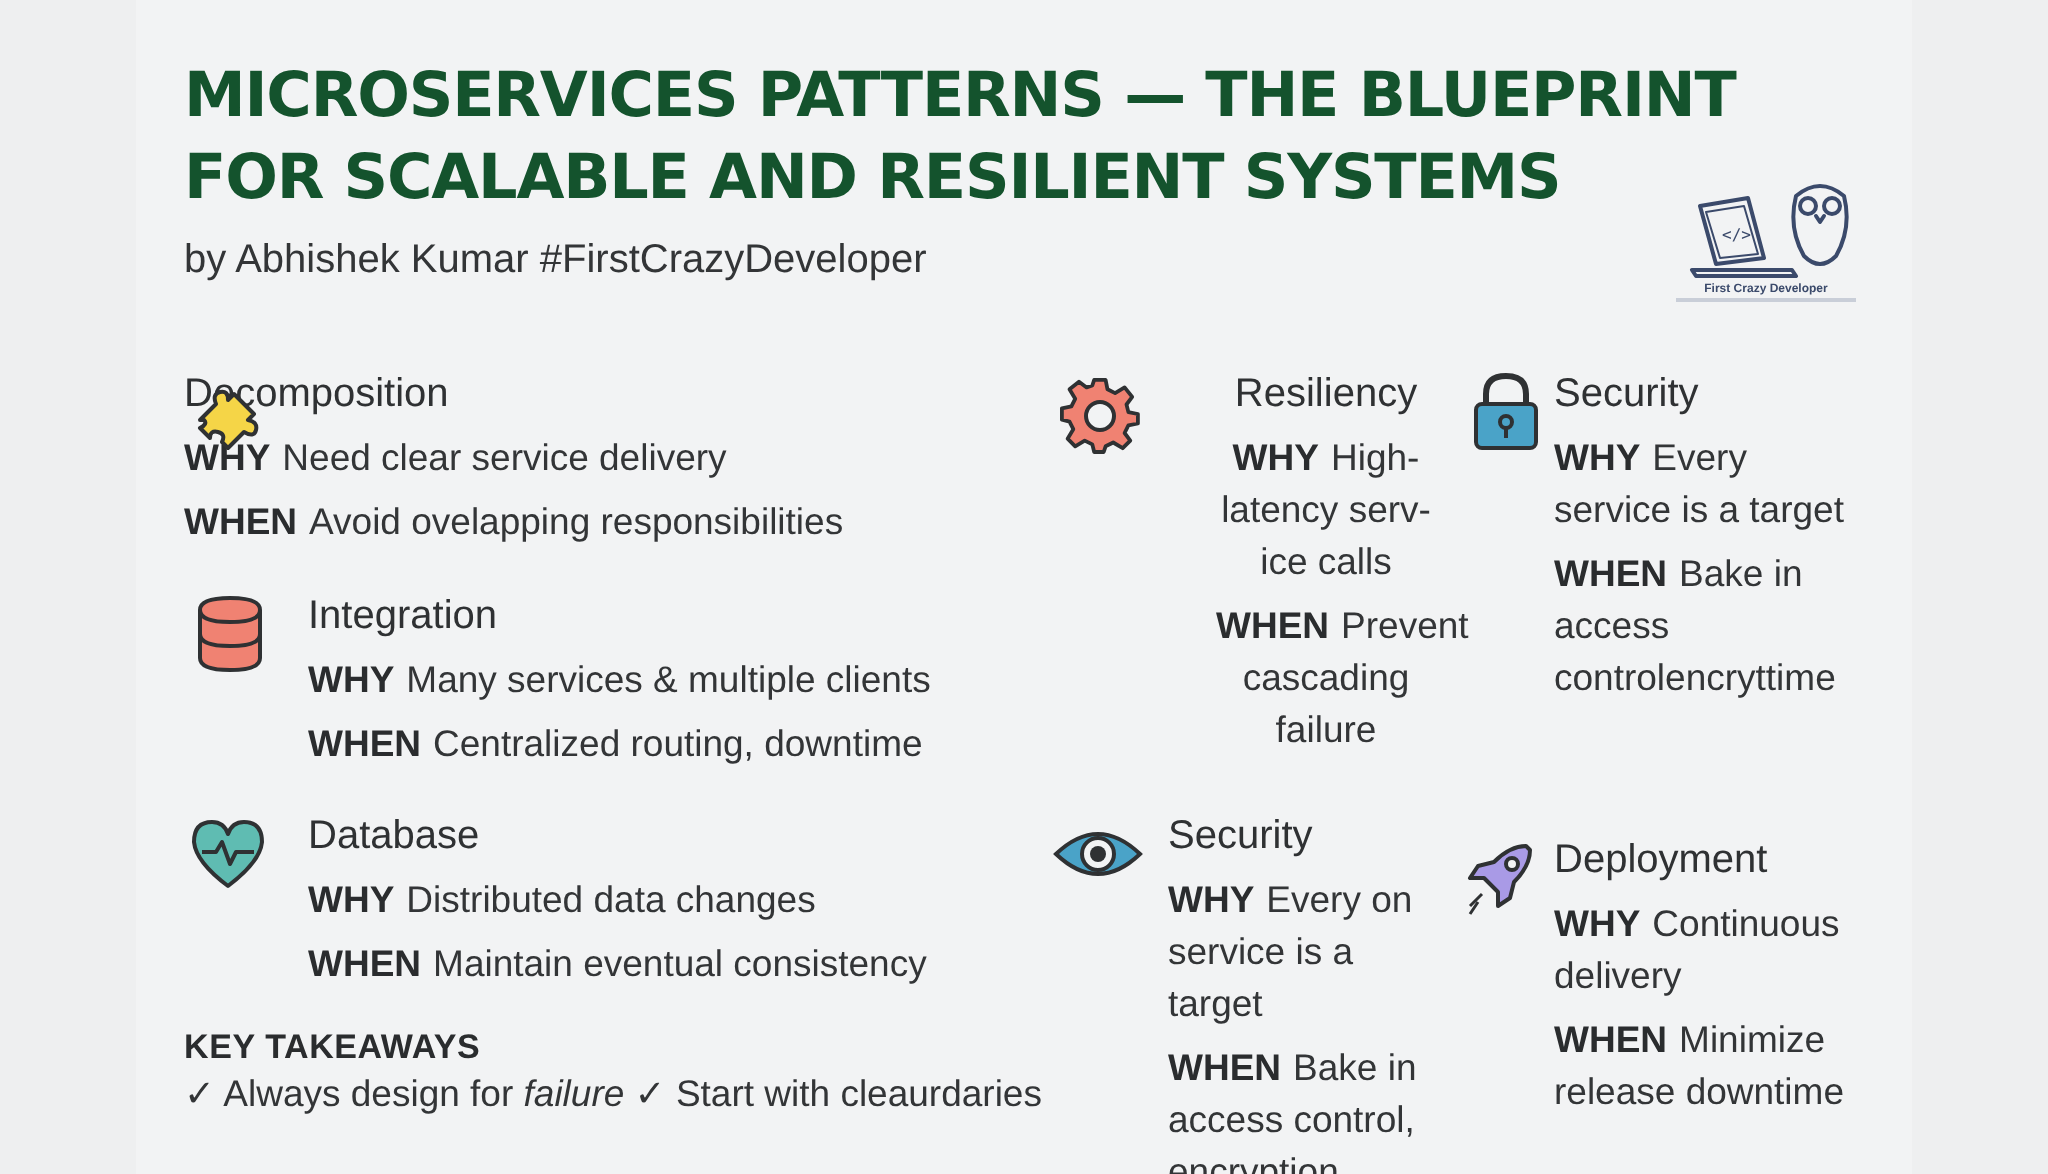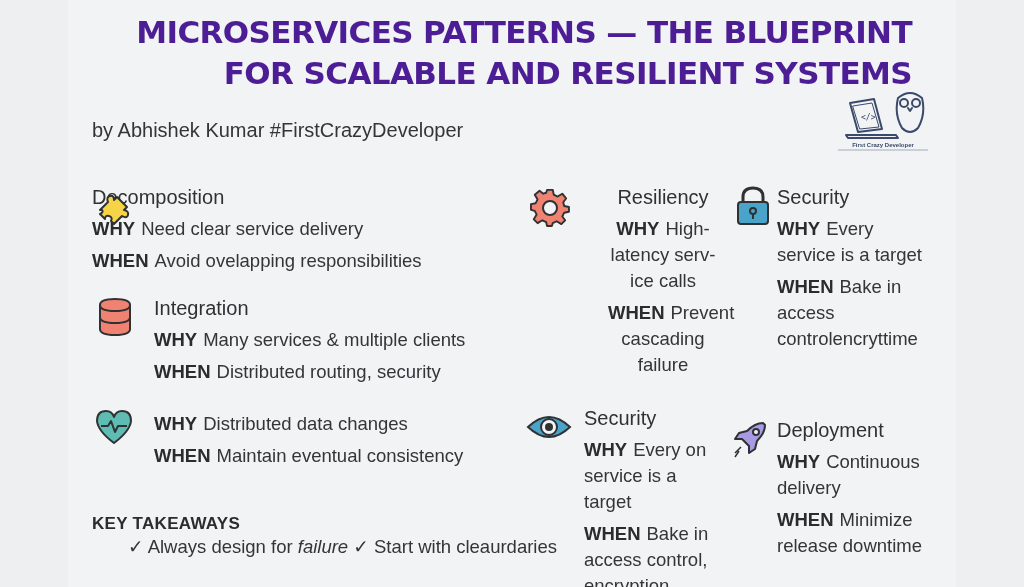--- a/index.html
+++ b/index.html
@@ -10,29 +10,28 @@
       color: #2f3133;
       position: relative;
     }
     .panel {
       position: absolute;
       left: 68px; top: 0; width: 888px; height: 587px;
       background: #f2f3f4;
     }
     .title {
       position: absolute;
-      left: 92px; top: 12px;
+      left: 92px; top: 28px;
       font-family: "DejaVu Sans", sans-serif;
       font-weight: 700;
       font-size: 31px;
       line-height: 41px;
       letter-spacing: -0.6px;
-      color: #4c1d95;
+      color: #14532d;
       width: 820px;
-      text-align: right;
     }
     .byline {
       position: absolute;
       left: 92px; top: 119px;
       font-size: 20px;
       color: #333537;
     }
     .logo {
       position: absolute;
       left: 838px; top: 88px; width: 90px; height: 68px;
@@ -72,21 +71,21 @@
     }
     .left p { white-space: nowrap; }
     .takeaways {
       position: absolute;
       left: 92px; top: 514px;
     }
     .takeaways h4 {
       font-size: 17px; font-weight: 700; letter-spacing: 0.3px; color: #2a2c2e;
     }
     .takeaways .line {
-      font-size: 18.5px; color: #333537; margin-top: 2px; white-space: nowrap; margin-left: 36px;
+      font-size: 18.5px; color: #333537; margin-top: 2px; white-space: nowrap;
     }
     .takeaways .line i { font-style: italic; }
   </style>
 </head>
 <body>
 
 <div class="panel"></div>
 
 <div class="title">
   <div>MICROSERVICES PATTERNS — THE BLUEPRINT</div>
@@ -129,30 +128,31 @@
   <svg class="icon" style="left:4px; top:2px;" viewBox="0 0 40 40">
     <g fill="#f08272" stroke="#2f3133" stroke-width="2">
       <path d="M4 8 Q4 2 19 2 Q34 2 34 8 L34 32 Q34 38 19 38 Q4 38 4 32 Z"></path>
       <path d="M4 8 Q4 14 19 14 Q34 14 34 8" fill="none"></path>
       <path d="M4 20 Q4 26 19 26 Q34 26 34 20" fill="none"></path>
     </g>
   </svg>
   <div style="margin-left:62px;">
     <h3>Integration</h3>
     <p><b>WHY</b><span>Many services &amp; multiple clients</span></p>
-    <p><b>WHEN</b><span>Distributed routing, security</span></p>
+    <p><b>WHEN</b><span>Centralized routing, downtime</span></p>
   </div>
 </div>
 
 <div class="section left" style="left:92px; top:405px;">
   <svg class="icon" style="left:2px; top:2px;" viewBox="0 0 40 40">
     <path d="M20 36 Q4 24 3 14 Q3 4 12 4 Q18 4 20 10 Q22 4 28 4 Q37 4 37 14 Q36 24 20 36 Z" fill="#5fbcb2" stroke="#2f3133" stroke-width="2" stroke-linejoin="round"></path>
     <path d="M7 19 L14 19 L17 14 L21 25 L24 19 L33 19" fill="none" stroke="#2f3133" stroke-width="2" stroke-linejoin="round"></path>
   </svg>
   <div style="margin-left:62px;">
+    <h3>Database</h3>
     <p><b>WHY</b><span>Distributed data changes</span></p>
     <p><b>WHEN</b><span>Maintain eventual consistency</span></p>
   </div>
 </div>
 
 <div class="section" style="left:528px; top:184px; width:190px;">
   <svg class="icon" style="left:2px; top:4px;" viewBox="0 0 40 40">
     <path d="M17 2 L23 2 L24 7 L28 9 L33 6 L37 11 L34 15 L35 19 L40 20 L40 25 L35 26 L33 30 L36 34 L32 38 L27 35 L23 37 L22 40 L17 40 L16 36 L12 34 L7 37 L3 33 L6 28 L4 24 L0 23 L0 17 L5 16 L7 12 L4 7 L9 3 L13 6 L16 5 Z" fill="#f08272" stroke="#2f3133" stroke-width="2" stroke-linejoin="round" transform="scale(0.95) translate(1 0)"></path>
     <circle cx="20" cy="20" r="7" fill="#f2f3f4" stroke="#2f3133" stroke-width="2"></circle>
   </svg>

